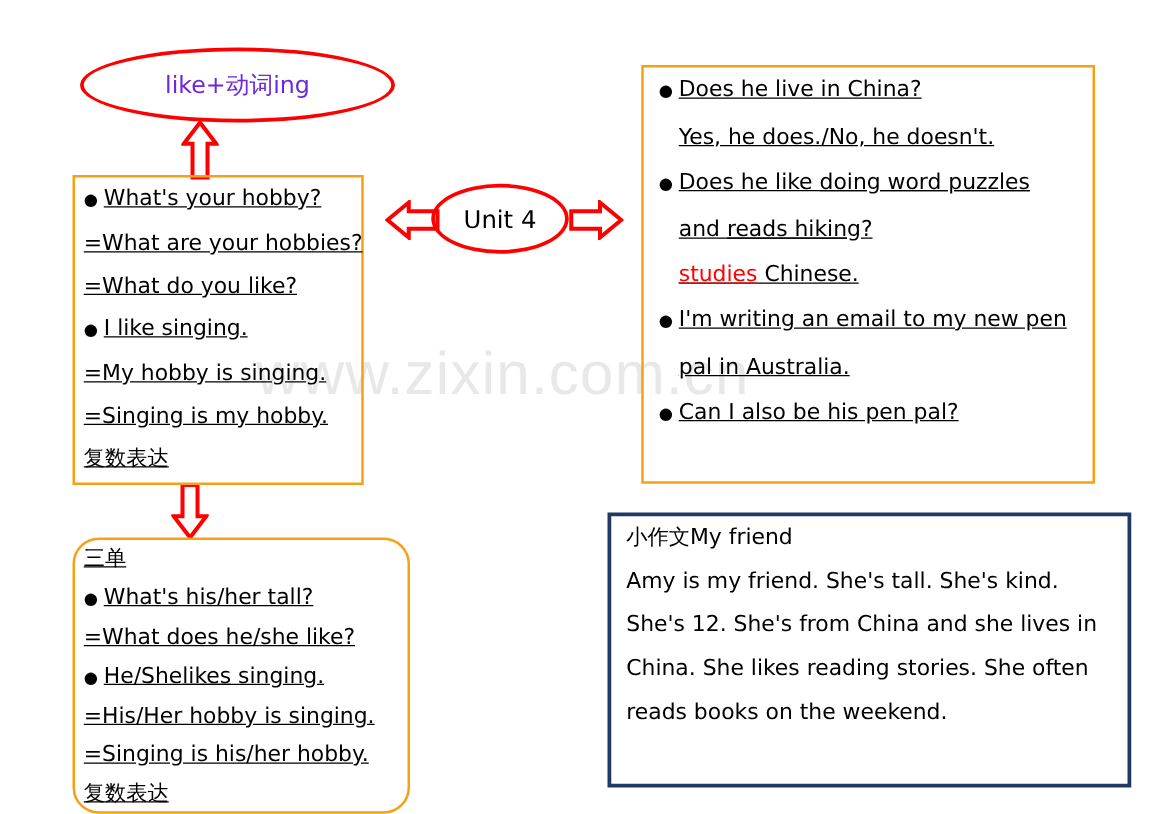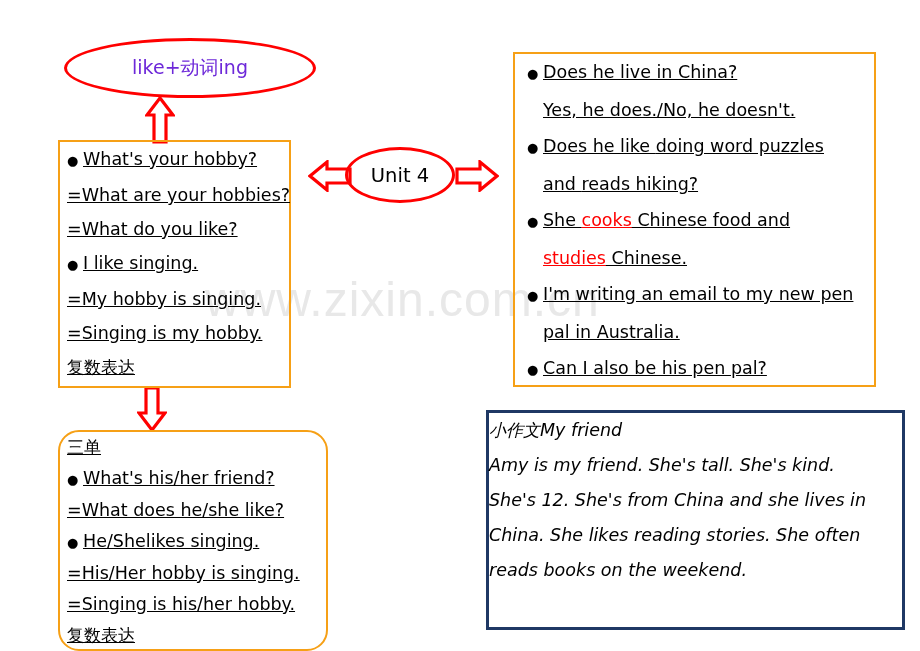--- a/index.html
+++ b/index.html
@@ -51,21 +51,21 @@
   #box-hobby-3rd{left:58px;top:430px;width:270px;height:221px;border-radius:21px;}
   #box-hobby-3rd .line{font-size:17.5px;line-height:31px;padding-left:7px;}
   #box-hobby-3rd .cn{font-family:"DejaVu Sans","Liberation Serif",serif;font-size:17px;}
 
   
   #box-questions{left:513px;top:52px;width:363px;height:335px;}
   #box-questions .line{font-size:17.5px;line-height:36px;padding-left:12px;}
 
   
   #box-writing{left:486px;top:410px;width:419px;height:220px;}
-  #box-writing .line{font-size:17.5px;line-height:35px;font-style:italic;}
+  #box-writing .line{font-size:17.5px;line-height:35px;padding-left:12px;}
   #box-writing .cn{font-family:"DejaVu Sans","Liberation Serif",serif;font-size:17px;}
 
   .bullet{display:inline-block;width:16px;}
   .bullet::before{content:"\25CF";font-size:13px;}
   .indent{display:inline-block;width:16px;}
 
   u.red{color:#ff0000;text-decoration:underline;text-decoration-color:#ff0000;}
   u.blk{color:#000;text-decoration:underline;}
 
   
@@ -161,21 +161,21 @@
     <div class="line cn">
       <span>复数表达</span>
     </div>
   </div>
 
   <div class="box box-orange" id="box-hobby-3rd">
     <div class="line cn">
       <span>三单</span>
     </div>
     <div class="line">
-      <span class="bullet"></span><span>What's his/her friend?</span>
+      <span class="bullet"></span><span>What's his/her tall?</span>
     </div>
     <div class="line">
       <span>=What does he/she like?</span>
     </div>
     <div class="line">
       <span class="bullet"></span><span>He/She</span><u class="blk">likes</u><span> singing.</span>
     </div>
     <div class="line">
       <span>=His/Her hobby is singing.</span>
     </div>
@@ -194,23 +194,20 @@
     <div class="line">
       <span class="indent"></span><span>Yes, he does./No, he doesn't.</span>
     </div>
     <div class="line">
       <span class="bullet"></span><span>Does  he  like  </span><u class="blk">doing  word  puzzles</u>
     </div>
     <div class="line">
       <span class="indent"></span><span>and </span><u class="blk">reads hiking</u><span>?</span>
     </div>
     <div class="line">
-      <span class="bullet"></span><span>She </span><u class="red">cooks</u><span> Chinese food and</span>
-    </div>
-    <div class="line">
       <span class="indent"></span><u class="red">studies</u><span> Chinese.</span>
     </div>
     <div class="line">
       <span class="bullet"></span><span>I'm writing an email to my new pen</span>
     </div>
     <div class="line">
       <span class="indent"></span><span>pal in Australia.</span>
     </div>
     <div class="line">
       <span class="bullet"></span><span>Can I also be his pen pal?</span>

